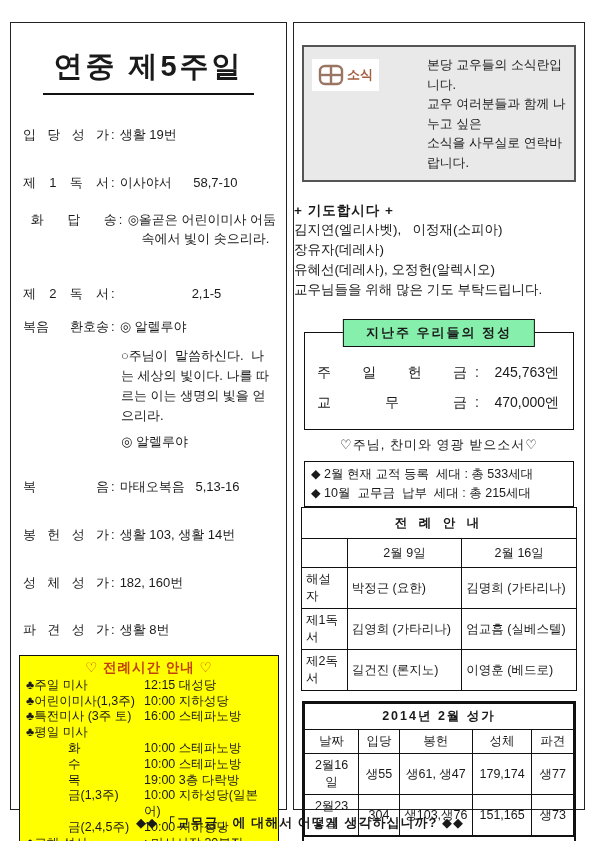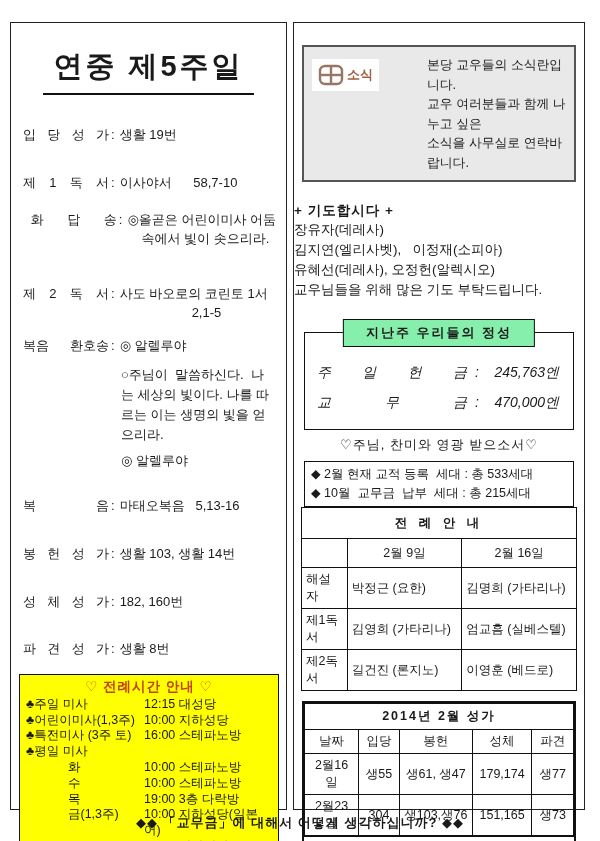--- a/index.html
+++ b/index.html
@@ -59,21 +59,21 @@
 
   .offer-box{
     position:relative;margin:32px 10px 0 10px;border:1px solid #111;
     padding:24px 12px 12px 12px;
   }
   .offer-title{
     position:absolute;top:-14px;left:50%;transform:translateX(-50%);
     background:#86efac;border:1px solid #111;padding:4px 22px;font-size:13px;
     font-weight:bold;white-space:nowrap;letter-spacing:2px;
   }
-  .offer-row{display:flex;align-items:center;font-size:14px;line-height:30px;font-style:italic;}
+  .offer-row{display:flex;align-items:center;font-size:14px;line-height:30px;}
   .offer-label{display:inline-block;width:150px;flex:0 0 150px;text-align:justify;text-align-last:justify;font-weight:500;}
   .offer-colon{margin:0 8px;}
   .offer-val{flex:1;text-align:right;font-weight:500;padding-right:2px;}
 
   .praise-line{text-align:center;font-size:13px;margin-top:6px;font-weight:500;letter-spacing:1px;}
 
   .census-box{margin:7px 10px 0 10px;border:1px solid #111;padding:3px 6px;font-size:12.5px;line-height:19px;}
   .census-line{white-space:pre-wrap;font-weight:500;}
 
   table{border-collapse:collapse;margin:0 auto;}
@@ -116,21 +116,21 @@
 
   <div class="lrow" style="margin-top:18px;justify-content:flex-end;">
     <span class="jlabel">화  답  송</span>
     <span class="colon">:</span>
     <span class="rval"><span>◎올곧은 어린이미사 어둠</span><span class="l2">속에서 빛이 솟으리라.</span></span>
   </div>
 
   <div class="lrow" style="margin-top:36px;">
     <span class="jlabel">제 2 독  서</span>
     <span class="colon">:</span>
-    <span class="rval"><span>사도 바오로의 코린토 1서</span><span class="l2b">2,1-5</span></span>
+    <span class="rval"><span class="l2b">2,1-5</span></span>
   </div>
 
   <div class="lrow" style="margin-top:14px;">
     <span class="jlabel">복음 환호송</span>
     <span class="colon">:</span>
     <span class="rval">◎ 알렐루야</span>
   </div>
   <div class="accl-body">○주님이  말씀하신다.  나는 세상의 빛이다. 나를 따르는 이는 생명의 빛을 얻으리라.</div>
   <div class="accl-end">◎ 알렐루야</div>
 
@@ -217,22 +217,22 @@
     </span>
     <span class="notice-lines">
       <span style="display:block">본당 교우들의 소식란입니다.</span>
       <span style="display:block">교우 여러분들과 함께 나누고 싶은</span>
       <span style="display:block">소식을 사무실로 연락바랍니다.</span>
     </span>
   </div>
 
   <div class="pray-block">
     <div class="pray-title">+ 기도합시다 +</div>
+    <div class="pray-line">김지연(엘리사벳),   이정재(소피아)</div>
     <div class="pray-line">장유자(데레사)</div>
-    <div class="pray-line">김지연(엘리사벳),   이정재(소피아)</div>
     <div class="pray-line">유혜선(데레사), 오정헌(알렉시오)</div>
     <div class="pray-line">교우님들을 위해 많은 기도 부탁드립니다.</div>
   </div>
 
   <div class="offer-box">
     <span class="offer-title">지난주 우리들의 정성</span>
     <div class="offer-row">
       <span class="offer-label">주 일 헌 금</span>
       <span class="offer-colon">:</span>
       <span class="offer-val">245,763엔</span>

